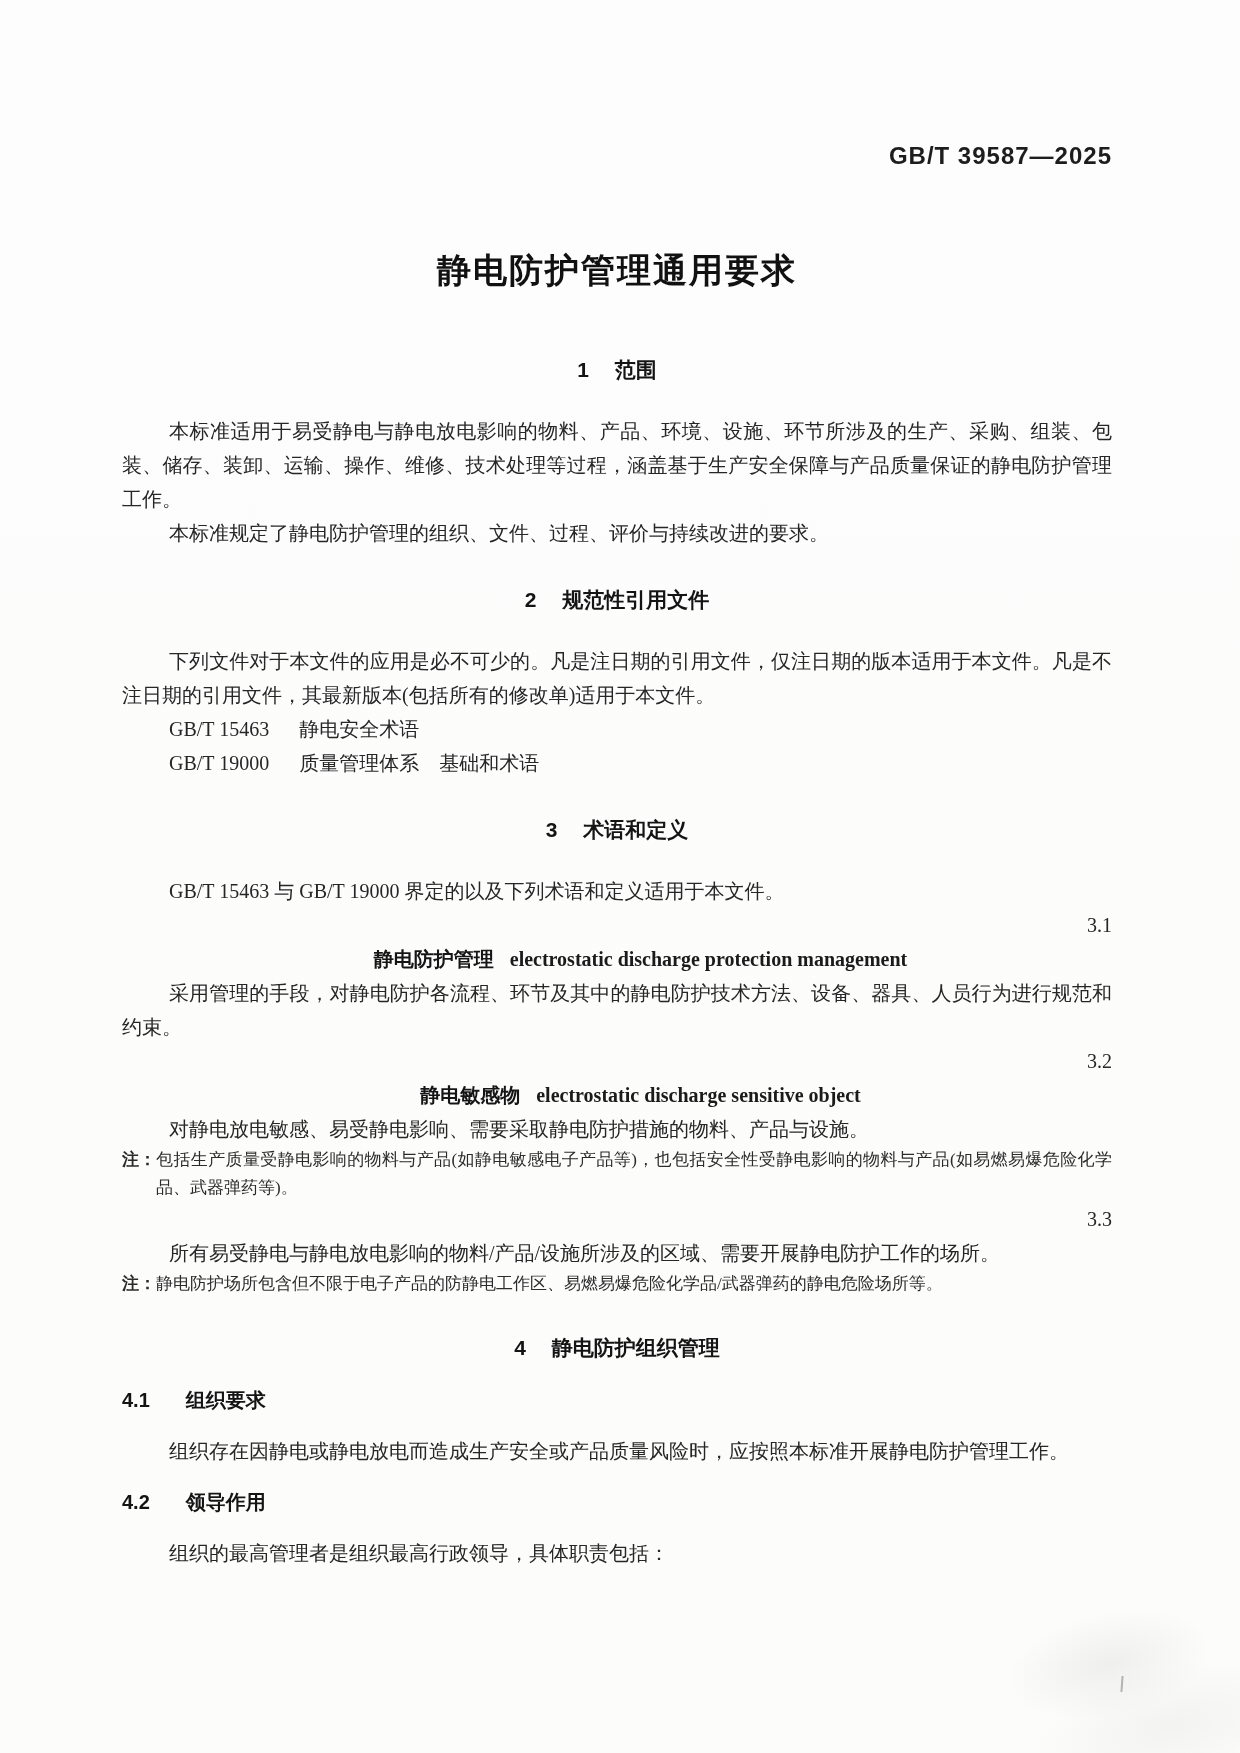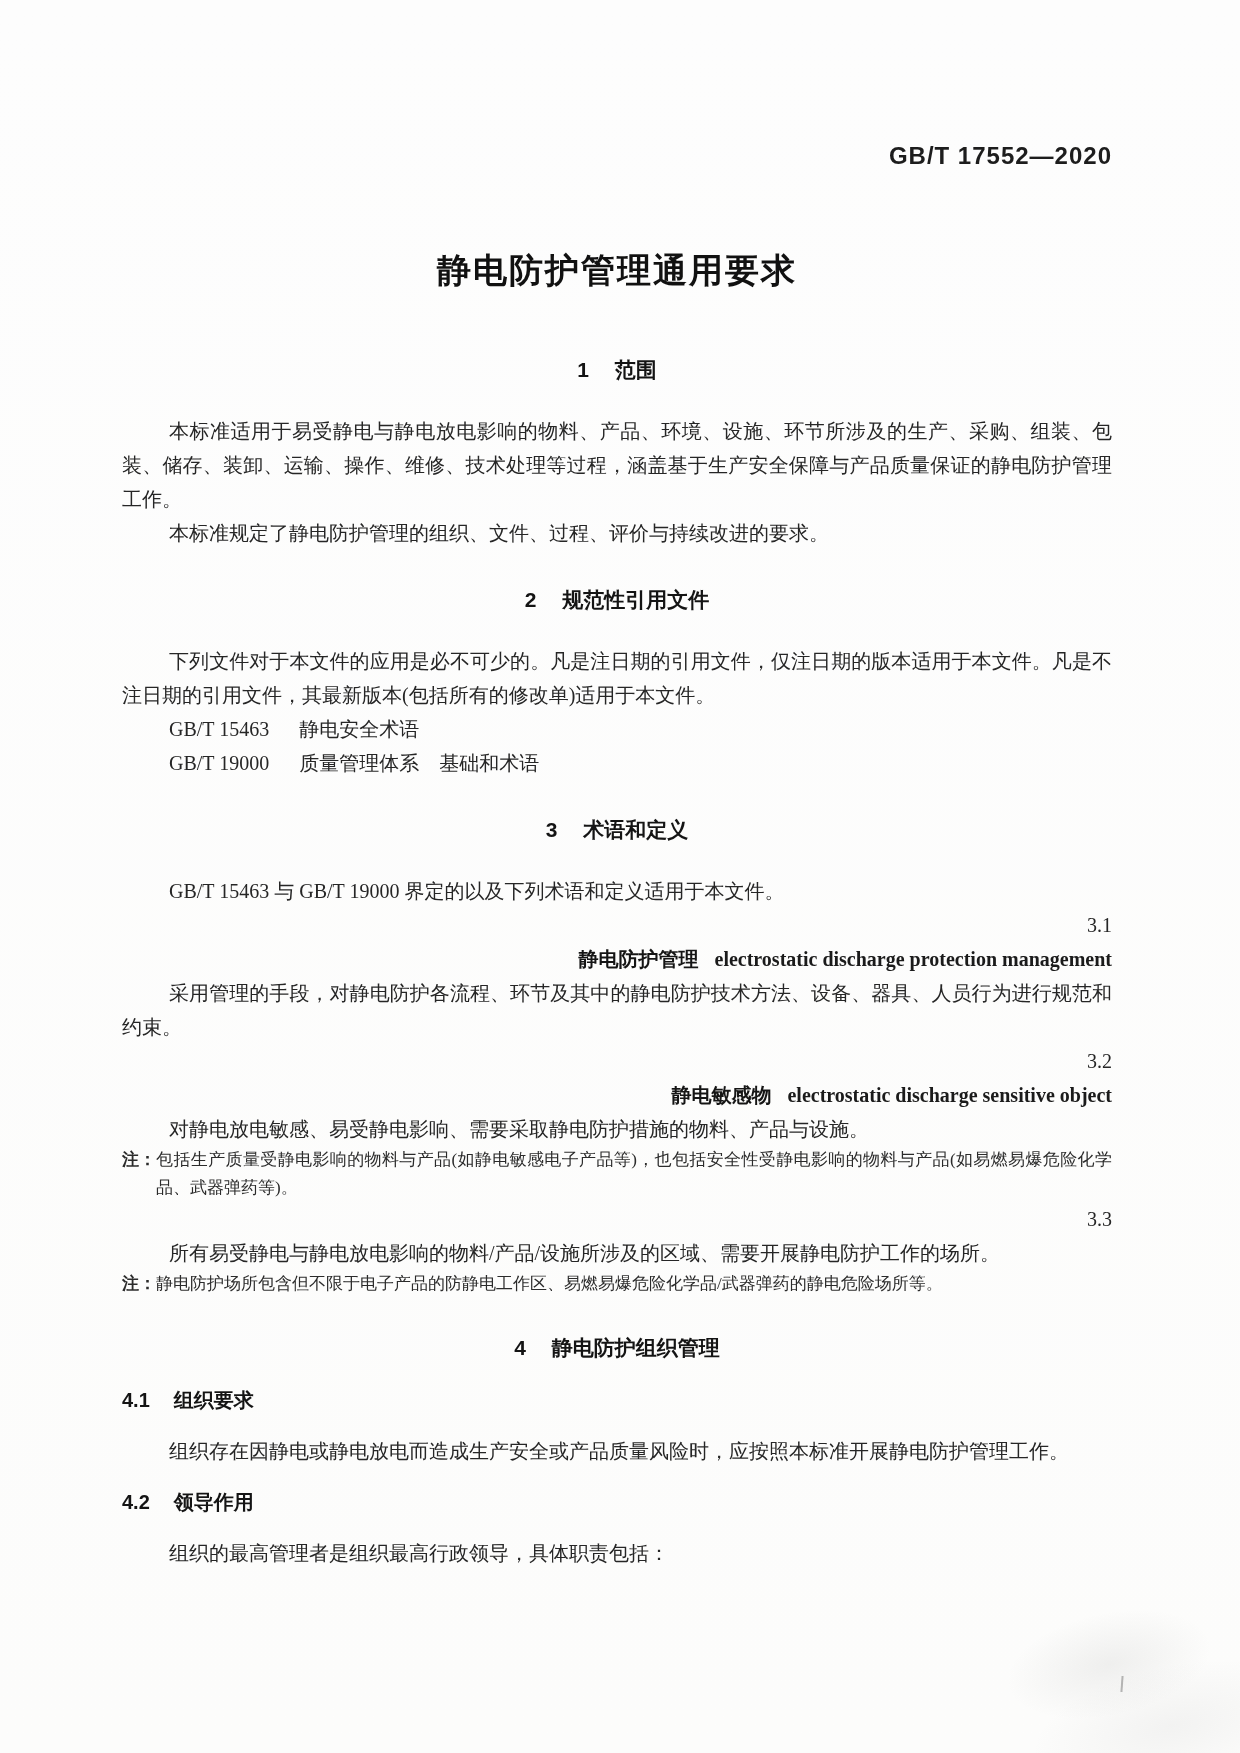--- a/index.html
+++ b/index.html
@@ -54,39 +54,39 @@
   h2.clause.c4{margin-bottom:24px;}
   h3.subclause{
     margin:0 0 20px 0;
     font-family:"Liberation Sans","DejaVu Sans",sans-serif;
     font-weight:700;
     font-size:20px;line-height:28px;
     color:#141414;
     text-align:left;
   }
   h3.subclause.s2{margin-top:20px;}
-  h3.subclause .h-num{margin-right:24px;}
+  h3.subclause .h-num{margin-right:36px;}
   p.body-para{
     margin:0;
     text-indent:2.35em;
   }
   .ref-line{
     margin:0;
     padding-left:2.35em;
     line-height:34px;
   }
   .ref-line .ref-code{margin-right:30px;}
   .term-id{
     line-height:34px;
     text-align:right;
   }
   .term-line{
     line-height:34px;
     padding-left:2.35em;
-    text-align:right;
+    text-align:center;
   }
   .term-zh{
     font-family:"Liberation Sans","DejaVu Sans",sans-serif;
     font-weight:700;
     color:#151515;
   }
   .term-en{
     margin-left:16px;
     font-family:"Liberation Serif","DejaVu Serif",serif;
     font-weight:700;
@@ -123,21 +123,21 @@
     background:rgba(60,60,60,0.35);
     transform:rotate(4deg);
   }
 </style>
 </head>
 <body>
 
 <div class="page">
   <div class="content">
 
-    <div class="doc-code">GB/T 17552—2020</div>
+    <div class="doc-code">GB/T 39587—2025</div>
 
     <div class="doc-title">静电防护管理通用要求</div>
 
     <h2 class="clause first">
       <span class="h-num">1</span><span>范围</span>
     </h2>
     <p class="body-para">本标准适用于易受静电与静电放电影响的物料、产品、环境、设施、环节所涉及的生产、采购、组装、包装、储存、装卸、运输、操作、维修、技术处理等过程，涵盖基于生产安全保障与产品质量保证的静电防护管理工作。</p>
     <p class="body-para">本标准规定了静电防护管理的组织、文件、过程、评价与持续改进的要求。</p>
 
     <h2 class="clause">

